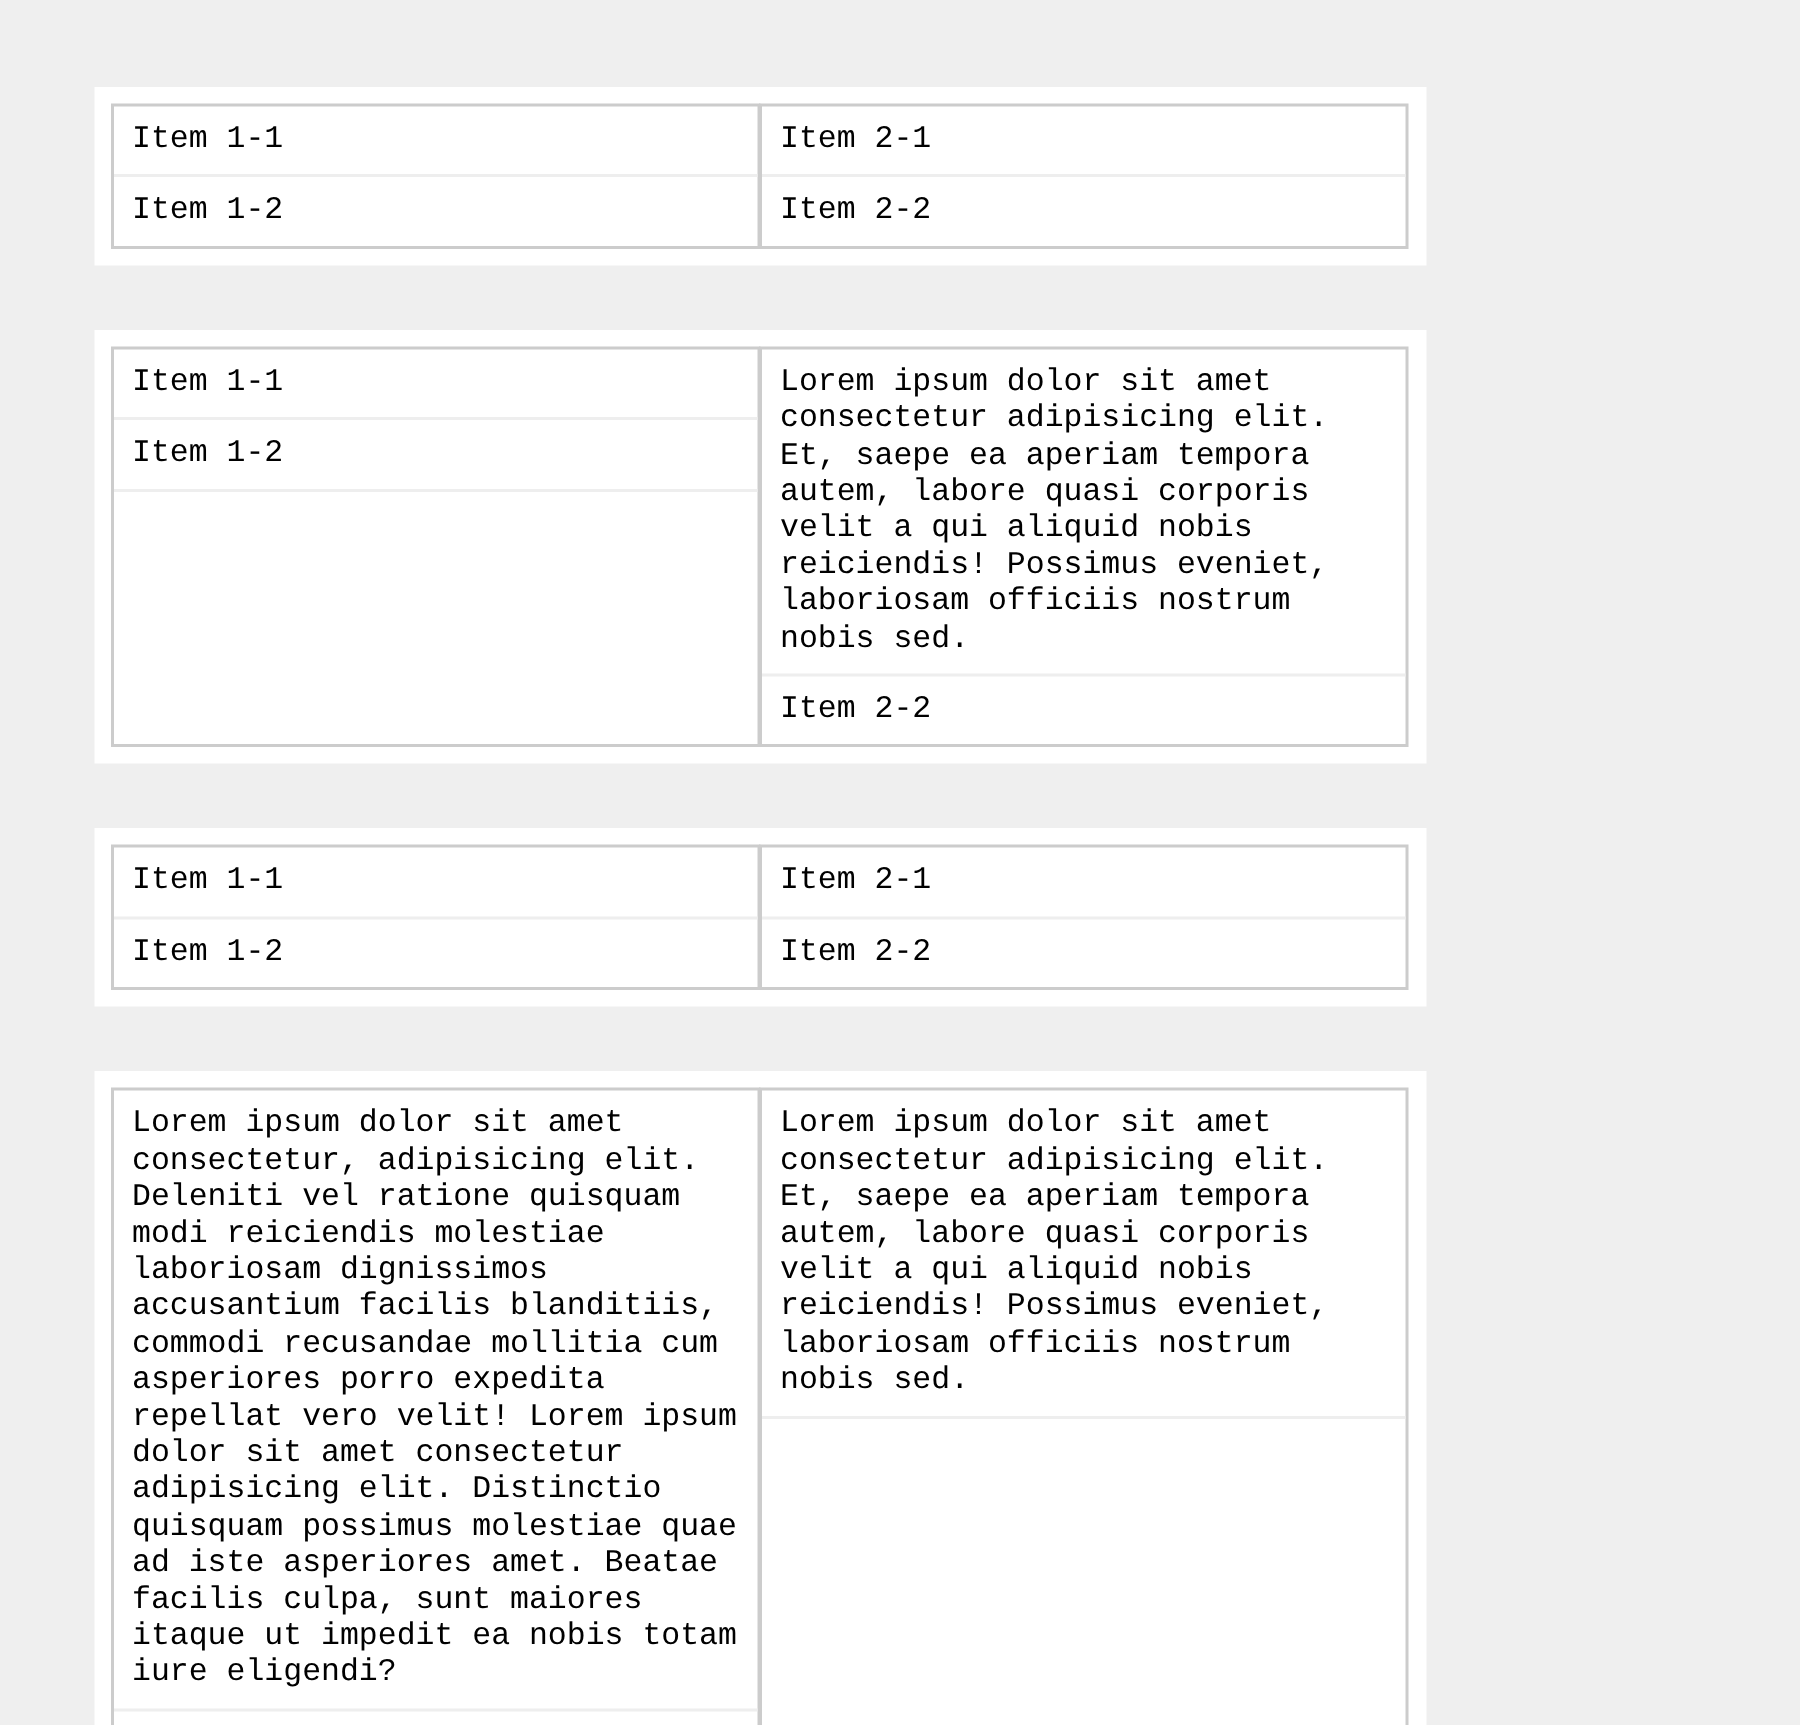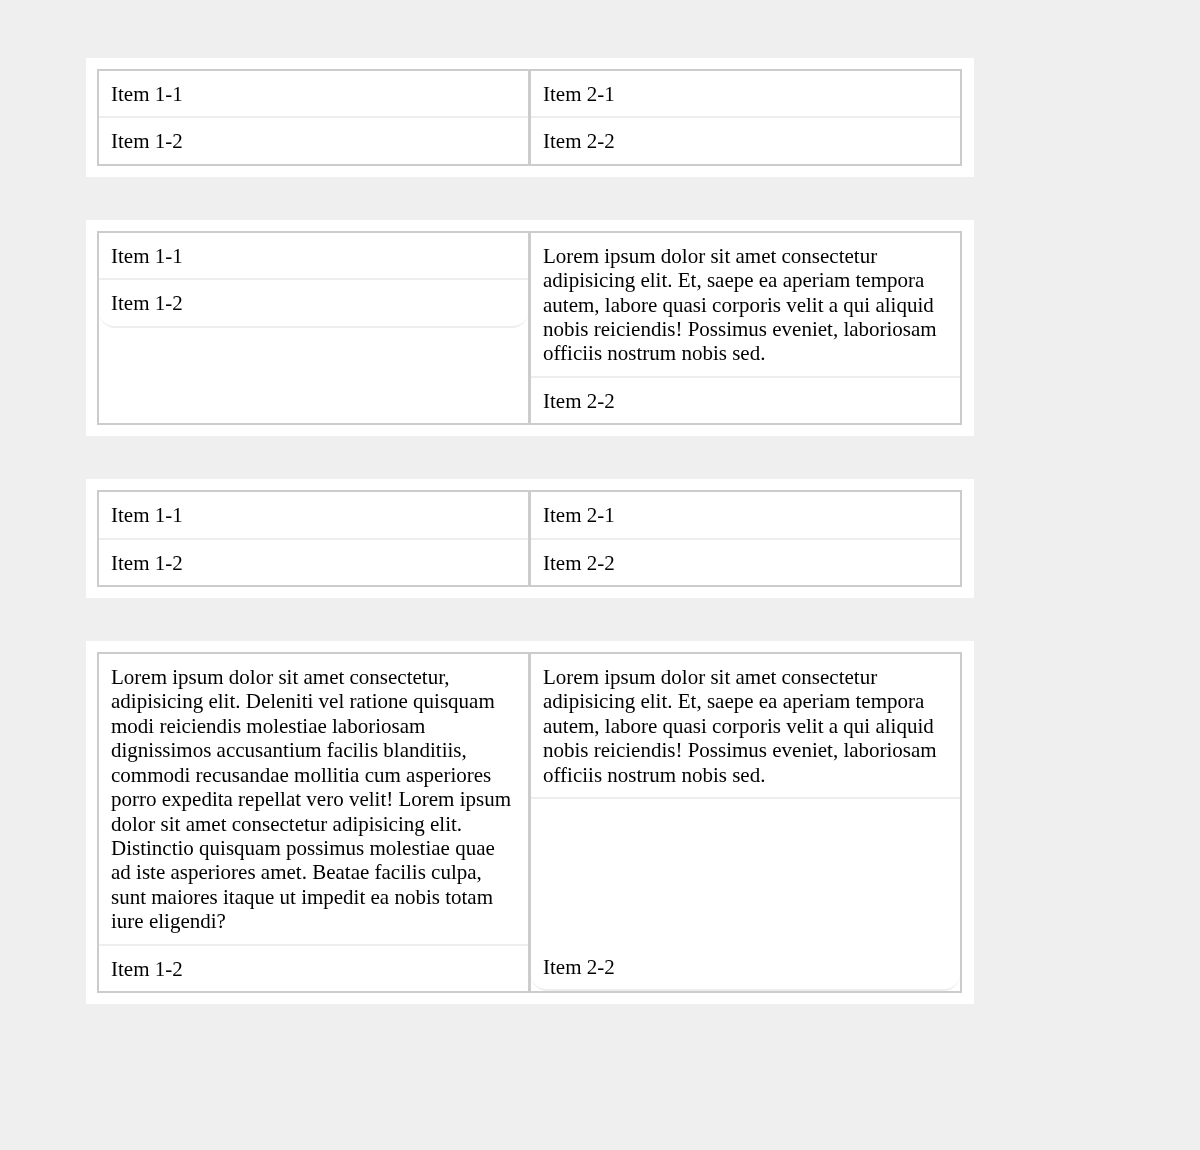--- a/index.html
+++ b/index.html
@@ -6,41 +6,42 @@
   body {
     background: #efefef;
     width: 1200px;
     height: 1150px;
     font-family: "Liberation Serif", "DejaVu Serif", serif;
     font-size: 21px;
     color: #000;
   }
   .page { padding-top: 58px; }
   .block {
-    margin: 0 0 43px 86px;
+    margin: 0 0 43px 63px;
     width: 866px;
     background: #fff;
     padding: 11px;
     display: flex;
     align-items: stretch;
+    font-family: Liberation Mono, monospace;
   }
   .col {
     width: 433px;
     box-sizing: border-box;
     border: 2px solid #ccc;
     display: flex;
     flex-direction: column;
   }
   .col + .col { border-left: 2px solid #ccc; margin-left: -1px; justify-content: space-between; }
   .item {
     padding: 11px 12px 10px 12px;
     line-height: 24.4px;
     border-bottom: 2px solid #eee;
   }
-  .col .item:last-child { border-bottom: none; border-radius: 16px; }
+  .col .item:last-child { border-bottom: none; }
   .col.fill .item:last-child { border-bottom: 2px solid #eee; }
 </style>
 </head>
 <body>
 
 <div class="page">
 
   <div class="block">
     <div class="col">
       <div class="item">Item 1-1</div>

